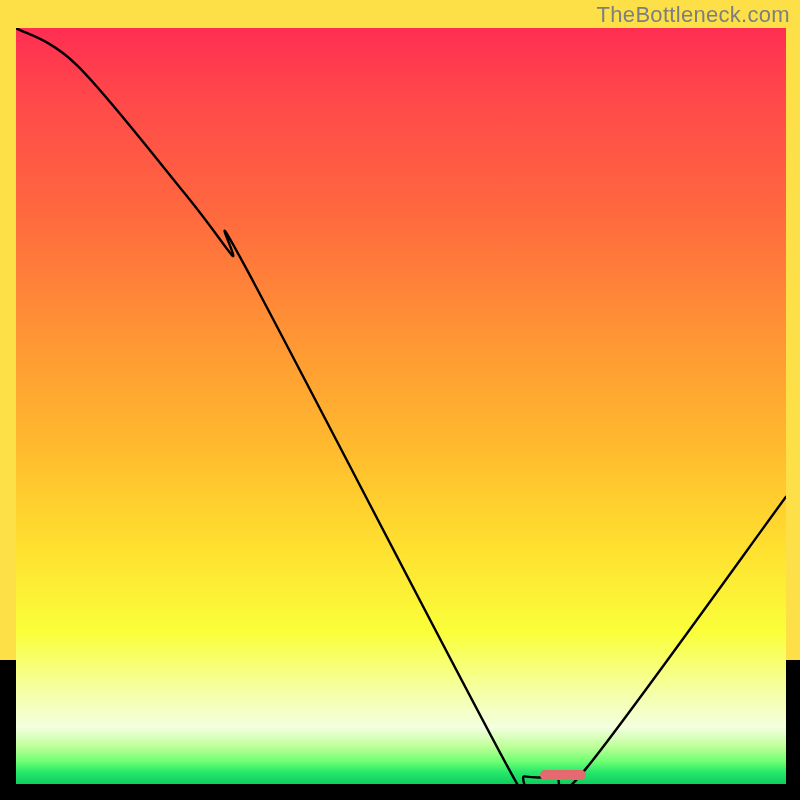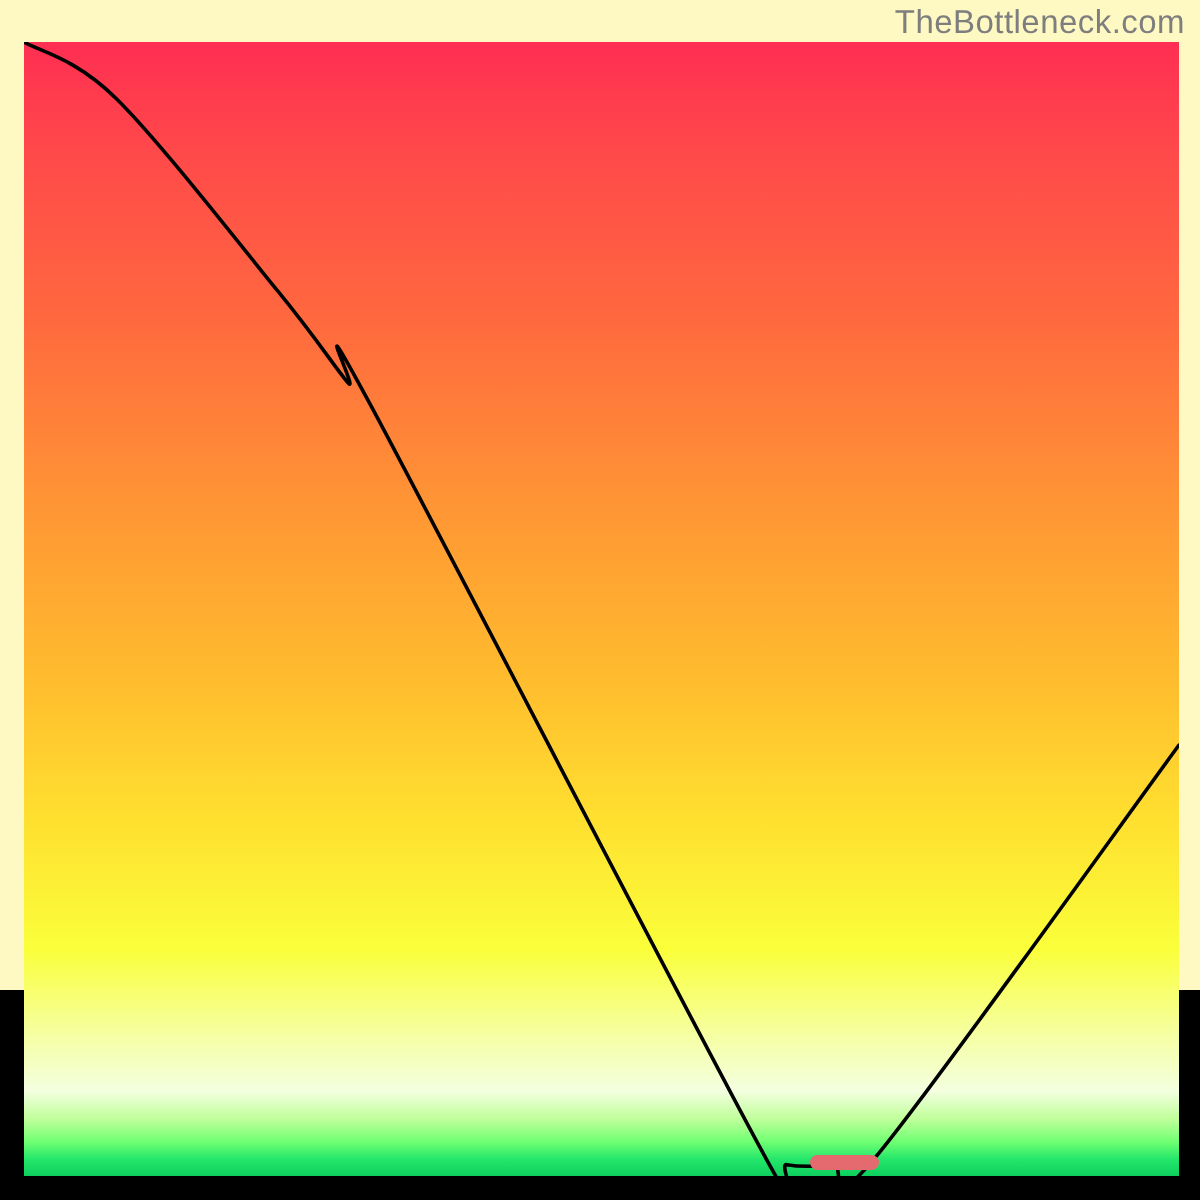--- a/index.html
+++ b/index.html
@@ -8,21 +8,21 @@
     width: 800px;
     height: 800px;
     background: #000;
     overflow: hidden;
     font-family: Arial, Helvetica, sans-serif;
   }
   .frame {
     position: relative;
     width: 800px;
     height: 660px;
-    background: #fef9c3;
+    background: #fde047;
   }
   .watermark {
     position: absolute;
     top: 2px;
     right: 10px;
     color: #7e7e7e;
     font-size: 22px;
     font-weight: 500;
     letter-spacing: 0.3px;
     z-index: 5;

